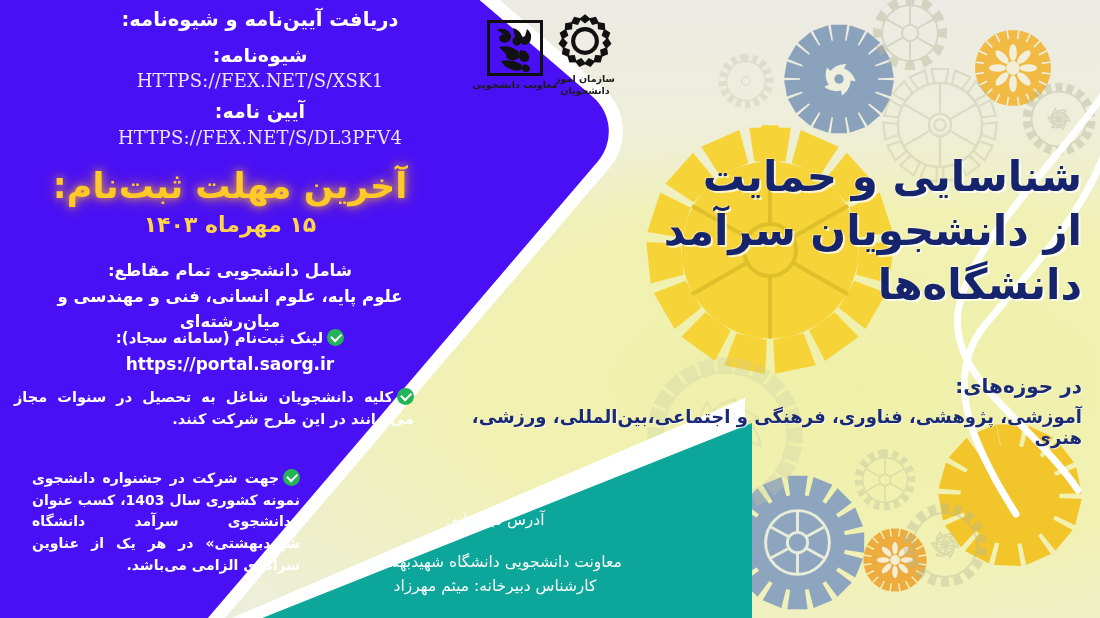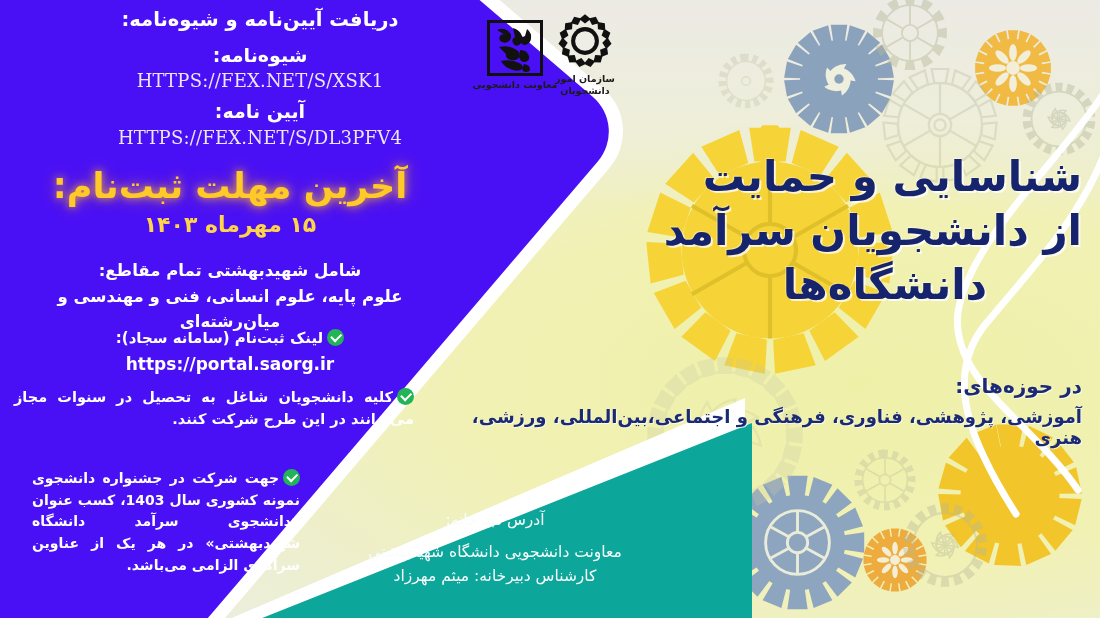--- a/index.html
+++ b/index.html
@@ -138,32 +138,32 @@
   .b2{top:387px;right:686px;width:400px;text-align:justify;font-size:14.5px;}
   .b3{top:468px;right:800px;width:300px;text-align:justify;font-size:14px;line-height:1.55;padding-left:32px;}
 
   
   .teal-text{
     position:absolute;direction:rtl;text-align:center;
     color:#fafdfd;font-size:15.5px;line-height:1.55;
     top:508px;right:440px;width:330px;
     z-index:8;
   }
-  .teal-text .hd{display:block;margin-bottom:8px;}
+  .teal-text .hd{display:block;margin-bottom:18px;}
 
   
   .main-title{
     position:absolute;z-index:7;direction:rtl;text-align:right;
     right:18px;top:150px;width:470px;
     color:#16246e;
     font-size:42px;font-weight:bold;line-height:1.28;
     letter-spacing:-.5px;
     text-shadow:2px 2px 0 rgba(255,255,255,.75), -1px -1px 0 rgba(255,255,255,.4);
   }
-  .main-title .l3{display:block;text-align:center;padding-left:76px;}
+  .main-title .l3{display:block;text-align:right;padding-left:76px;}
 
   .fields{
     position:absolute;z-index:7;direction:rtl;text-align:right;
     right:18px;top:374px;width:620px;
     color:#1b2a75;font-weight:bold;
     text-shadow:1px 1px 0 rgba(255,255,255,.7);
   }
   .fields .hd{display:block;font-size:20px;margin-bottom:8px;}
   .fields .ls{display:block;font-size:18px;}
 
@@ -1199,21 +1199,21 @@
     <div class="blk t-sh-label">شیوه‌نامه:</div>
     <div class="blk t-sh-url">HTTPS://FEX.NET/S/XSK1</div>
 
     <div class="blk t-ay-label">آیین نامه:</div>
     <div class="blk t-ay-url">HTTPS://FEX.NET/S/DL3PFV4</div>
 
     <div class="blk t-deadline">آخرین مهلت ثبت‌نام:</div>
     <div class="blk t-date">۱۵ مهرماه ۱۴۰۳</div>
 
     <div class="blk t-includes">
-      <span>شامل شهیدبهشتی تمام مقاطع:</span><br>
+      <span>شامل دانشجویی تمام مقاطع:</span><br>
       <span>علوم پایه، علوم انسانی، فنی و مهندسی و میان‌رشته‌ای</span>
     </div>
 
     <div class="bullet b2">
       <span class="check"></span><span>کلیه دانشجویان شاغل به تحصیل در سنوات مجاز می‌توانند در این طرح شرکت کنند.</span>
     </div>
 
     <div class="bullet b1">
       <span class="check"></span><span>لینک ثبت‌نام (سامانه سجاد):</span>
       <span class="url">https://portal.saorg.ir</span>

